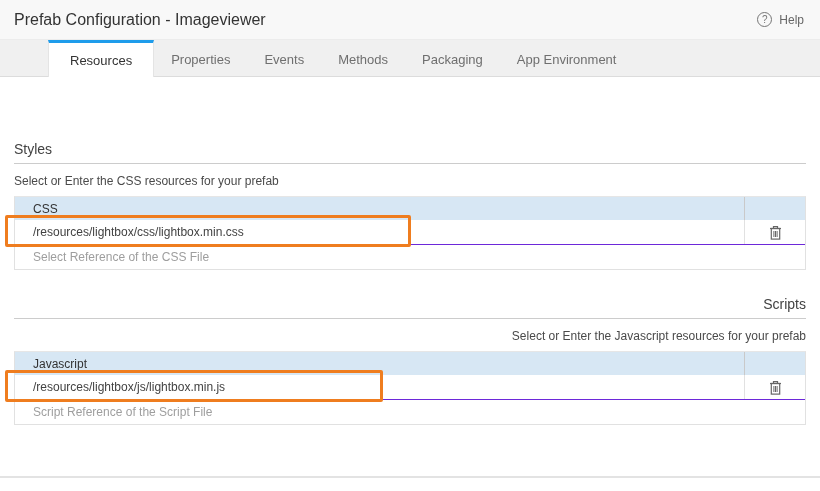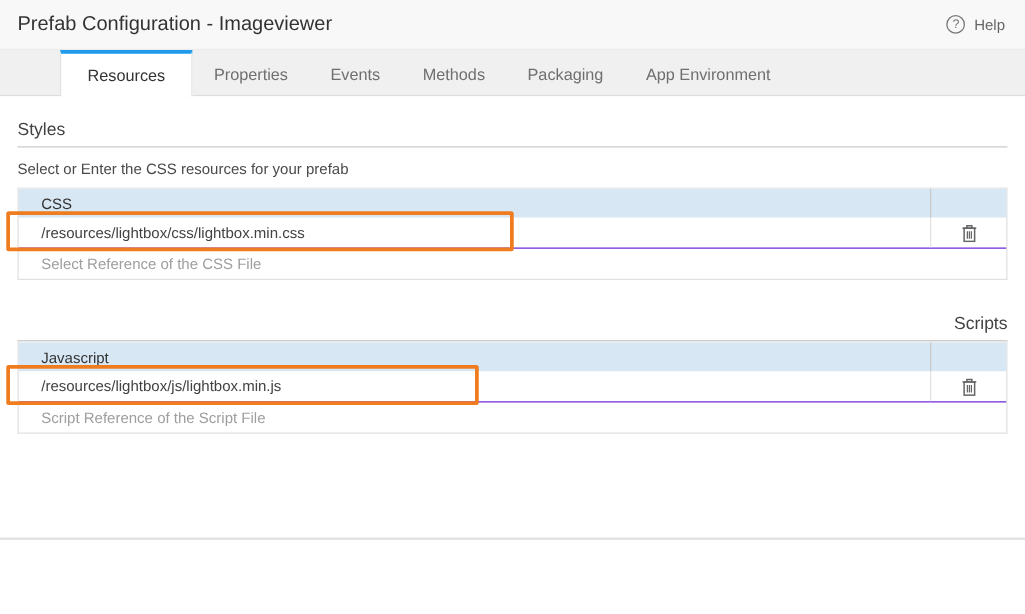--- a/index.html
+++ b/index.html
@@ -46,21 +46,21 @@
   .tab.active {
     background:#fff; color:#333;
     border-top:3px solid #1e9ceb;
     border-left:1px solid #e4e4e4;
     border-right:1px solid #e4e4e4;
     margin-bottom:-1px;
     padding:0 21px;
   }
 
   
-  .content { height:353px; padding:18px 14px 0; background:#fff; }
+  .content { height:353px; padding:18px 14px 0; background:#fff;margin-top:46px; }
   .section + .section { margin-top:26px;text-align:right; }
   .section-heading {
     font-size:14px; font-weight:400; color:#424242;
     padding-bottom:6px; border-bottom:1px solid #ccc;
   }
   .section-desc { font-size:12px; color:#4a4a4a; margin:10px 0 8px; }
 
   .res-table { border:1px solid #e1e1e1; border-top:1px solid #e6e6e6; }
   .thead {
     display:flex; background:#d7e7f4; height:23px; align-items:center;
@@ -161,20 +161,21 @@
               </svg>
             </span>
           </div>
         </div>
         <div class="row-placeholder">Select Reference of the CSS File</div>
       </div>
     </div>
 
     <div class="section">
       <div class="section-heading">Scripts</div>
+      <div class="section-desc">Select or Enter the Javascript resources for your prefab</div>
       <div class="res-table">
         <div class="thead">
           <div class="col-main">Javascript</div>
           <div class="col-action"></div>
         </div>
         <div class="row-value">
           <div class="annotation w-js"></div>
           <div class="col-main">/resources/lightbox/js/lightbox.min.js</div>
           <div class="col-action">
             <span class="trash-wrap">

